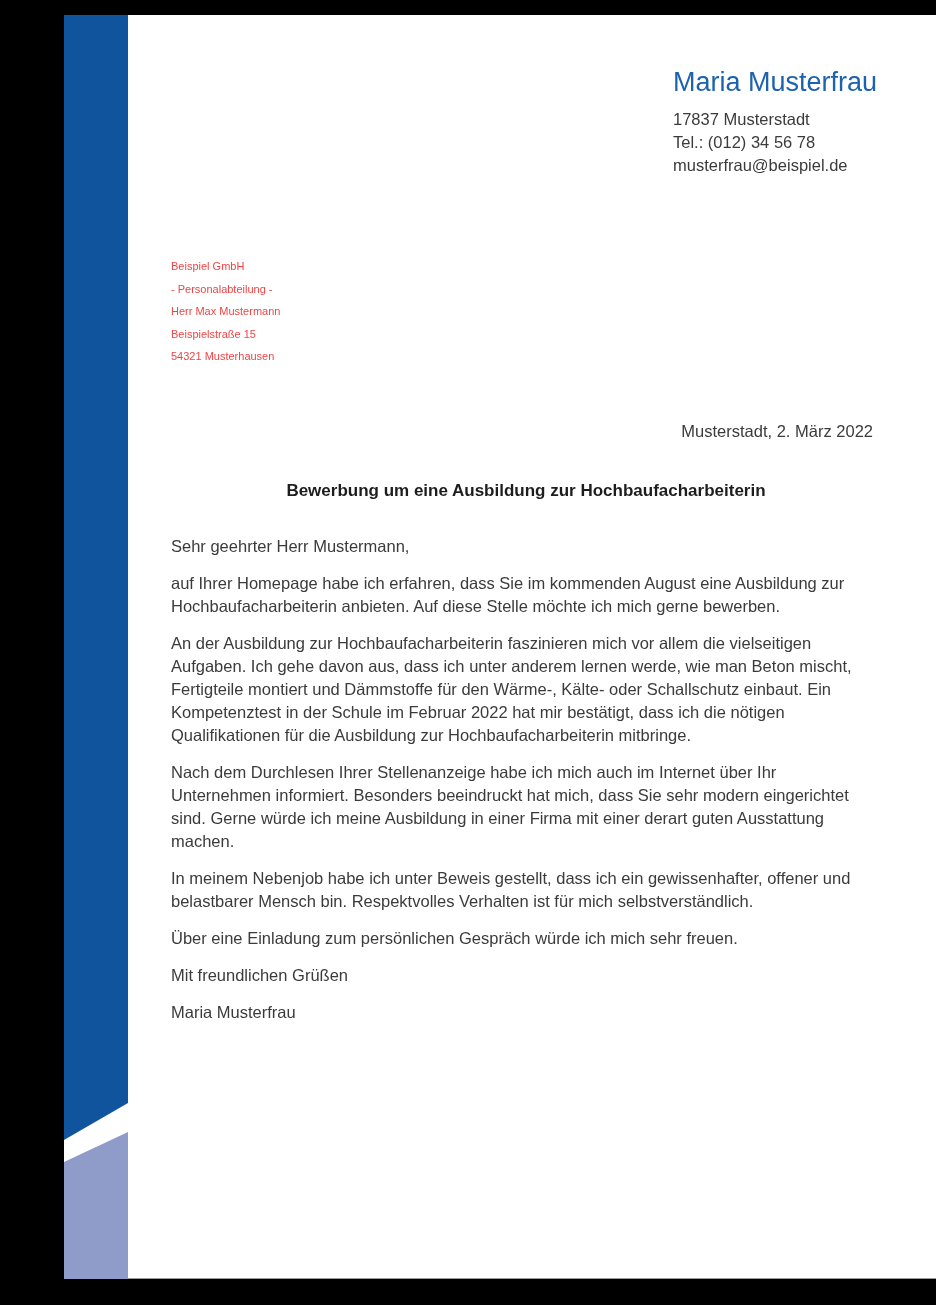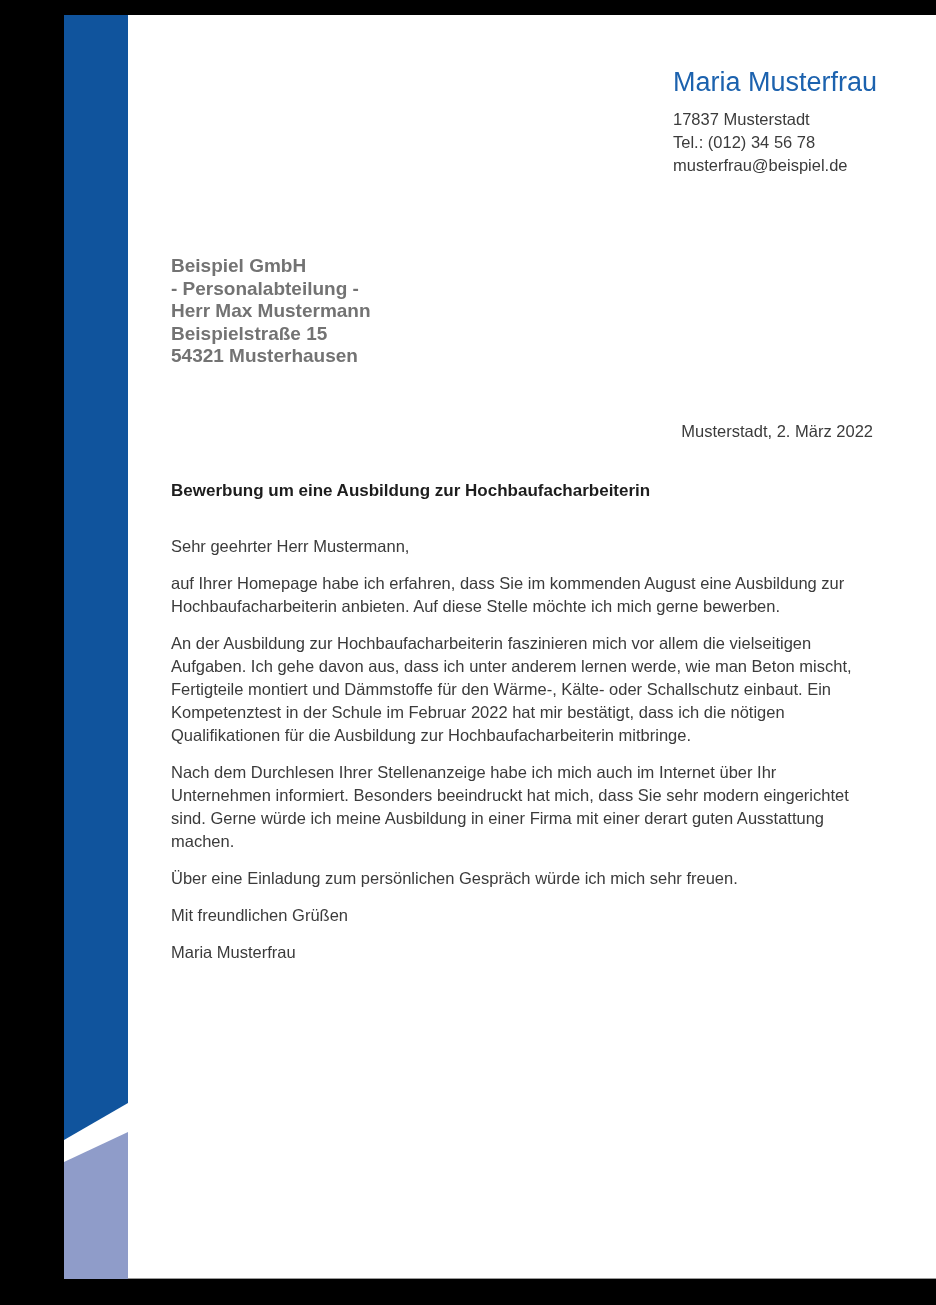--- a/index.html
+++ b/index.html
@@ -61,43 +61,43 @@
     line-height: 23px;
     color: #3B3B3B;
   }
   
   .recipient {
     position: absolute;
     left: 107px;
     top: 240px;
   }
   .recipient-line {
-    font-size: 19px;
+    font-size: 11px;
     line-height: 22.5px;
-    color: #737373;
-    font-weight: bold;
+    color: #ef4444;
   }
   
   .date-line {
     position: absolute;
     right: 84px;
     top: 407px;
     font-size: 16.5px;
     color: #3B3B3B;
     text-align: center;
   }
   
   .subject {
     position: absolute;
     left: 107px;
     top: 466px;
     width: 710px;
     font-size: 17px;
     font-weight: 700;
     color: #1d1d1d;
+    text-align: center;
   }
   
   .body-block {
     position: absolute;
     left: 107px;
     top: 520px;
     width: 703px;
     font-size: 16.5px;
     line-height: 23px;
     color: #3B3B3B;
@@ -134,18 +134,19 @@
 
   <div class="date-line">Musterstadt, 2. März 2022</div>
 
   <div class="subject">Bewerbung um eine Ausbildung zur Hochbaufacharbeiterin</div>
 
   <div class="body-block">
     <p>Sehr geehrter Herr Mustermann,</p>
     <p>auf Ihrer Homepage habe ich erfahren, dass Sie im kommenden August eine Ausbildung zur Hochbaufacharbeiterin anbieten. Auf diese Stelle möchte ich mich gerne bewerben.</p>
     <p>An der Ausbildung zur Hochbaufacharbeiterin faszinieren mich vor allem die vielseitigen Aufgaben. Ich gehe davon aus, dass ich unter anderem lernen werde, wie man Beton mischt, Fertigteile montiert und Dämmstoffe für den Wärme-, Kälte- oder Schallschutz einbaut. Ein Kompetenztest in der Schule im Februar 2022 hat mir bestätigt, dass ich die nötigen Qualifikationen für die Ausbildung zur Hochbaufacharbeiterin mitbringe.</p>
     <p>Nach dem Durchlesen Ihrer Stellenanzeige habe ich mich auch im Internet über Ihr Unternehmen informiert. Besonders beeindruckt hat mich, dass Sie sehr modern eingerichtet sind. Gerne würde ich meine Ausbildung in einer Firma mit einer derart guten Ausstattung machen.</p>
+    <p>In meinem Nebenjob habe ich unter Beweis gestellt, dass ich ein gewissenhafter, offener und belastbarer Mensch bin. Respektvolles Verhalten ist für mich selbstverständlich.</p>
     <p>Über eine Einladung zum persönlichen Gespräch würde ich mich sehr freuen.</p>
     <p>Mit freundlichen Grüßen</p>
     <p class="signature">Maria Musterfrau</p>
   </div>
 
 </div>
 
 </body></html>

